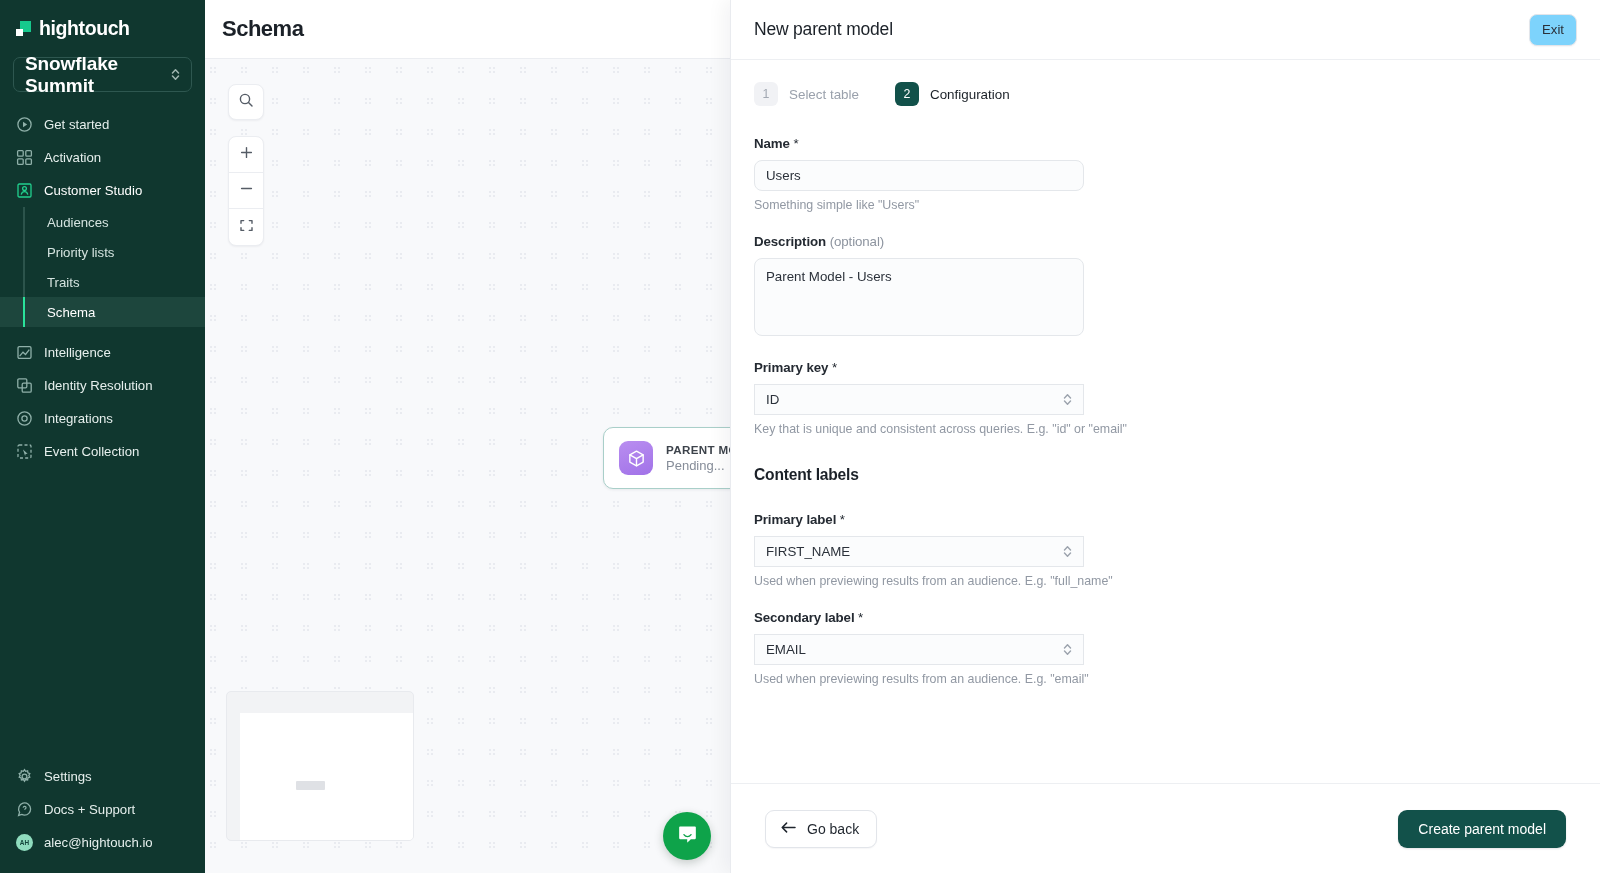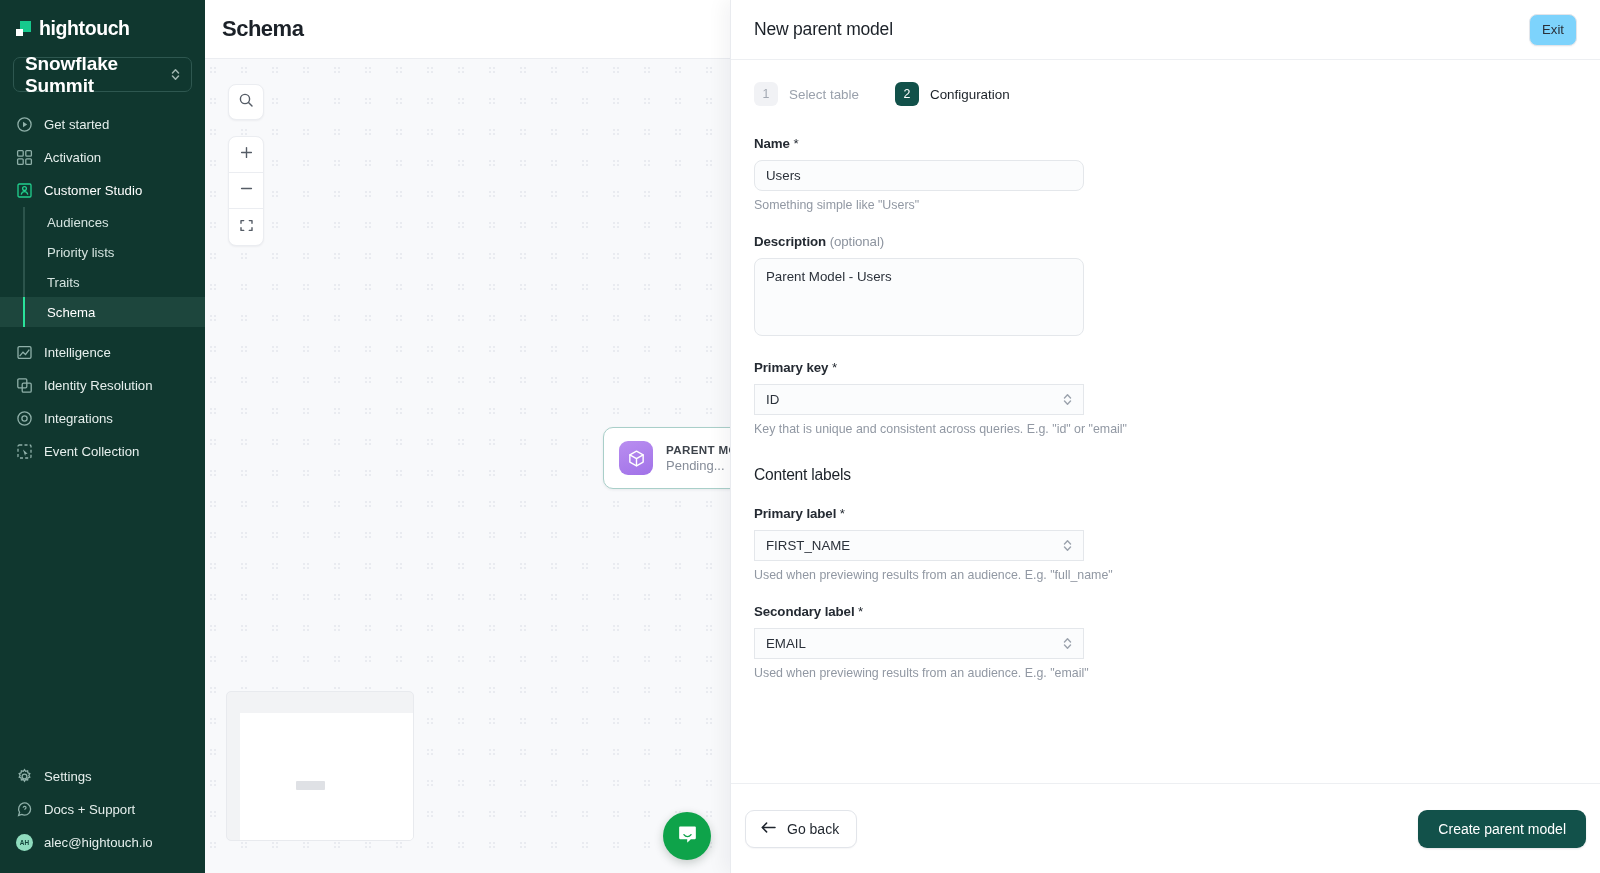--- a/index.html
+++ b/index.html
@@ -252,31 +252,31 @@
   .select-box {
     width: 330px; height: 31px; margin-top: 9px;
     border: 1px solid #e4e7eb; border-radius: 0;
     background: #fbfcfd;
     display: flex; align-items: center; justify-content: space-between;
     padding: 0 11px; cursor: pointer;
   }
   .select-box .sel-val { font-size: 13.3px; color: #2b313a; }
 
   .section-head {
-    font-size: 15.6px; font-weight: 400; color: #1b2128;
-    margin-top: 30px; margin-bottom: 2px; letter-spacing: -0.2px;
+    font-size: 15.6px; font-weight: 700; color: #1b2128;
+    margin-top: 30px; margin-bottom: 8px; letter-spacing: -0.2px;
   }
   .gap-lg { height: 22px; }
   .gap-md { height: 20px; }
 
   .panel-footer {
     flex: 0 0 90px; height: 90px;
     border-top: 1px solid #edeff2;
     display: flex; align-items: center; justify-content: space-between;
-    padding: 0 14px;
+    padding: 0 34px;
   }
   .goback-btn {
     height: 38px; padding: 0 17px 0 14px;
     border: 1px solid #e2e5ea; border-radius: 9px; background: #fff;
     display: flex; align-items: center; gap: 10px;
     font-size: 14px; color: #1f252d; cursor: pointer;
     box-shadow: 0 1px 1.5px rgba(16,24,40,.04);
     font-family: "Liberation Sans", sans-serif;
   }
   .create-btn {

